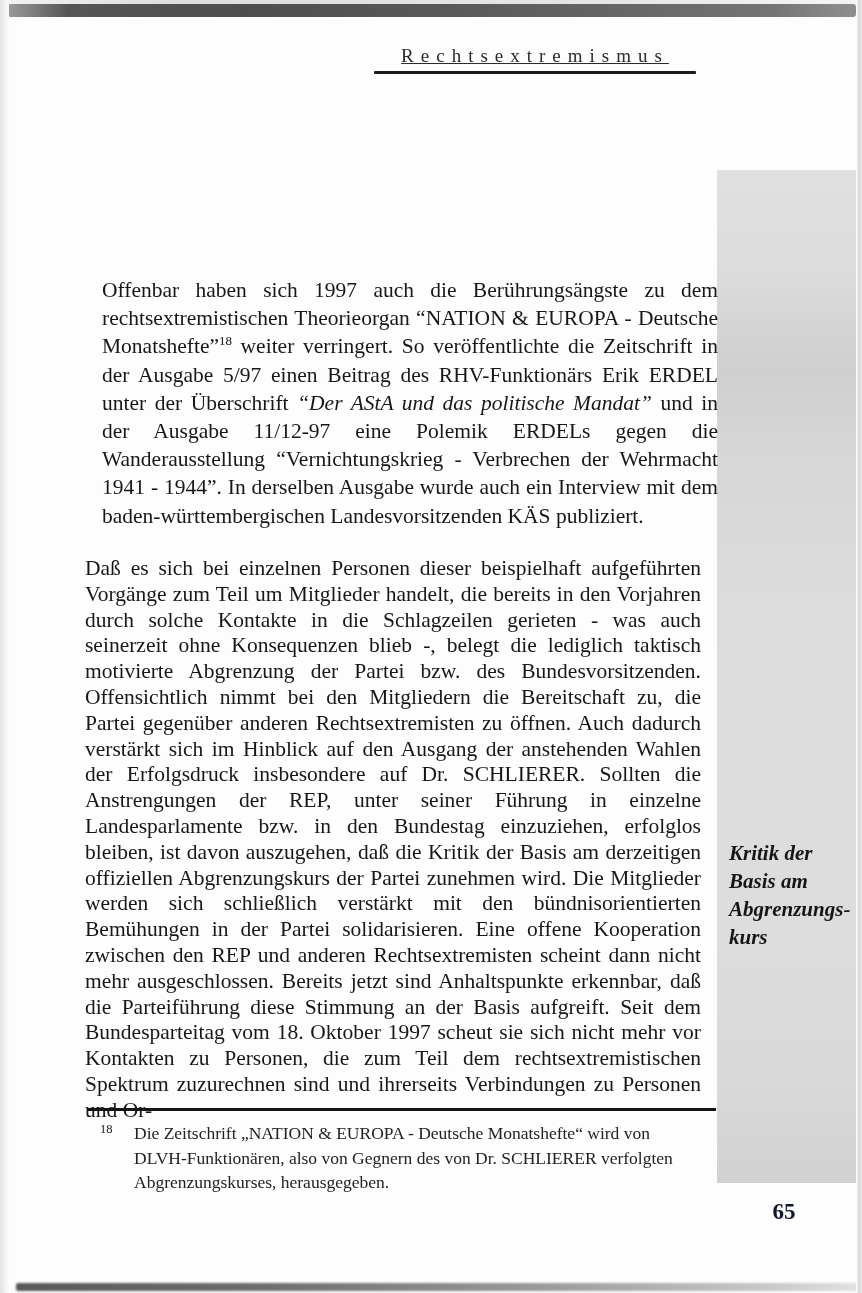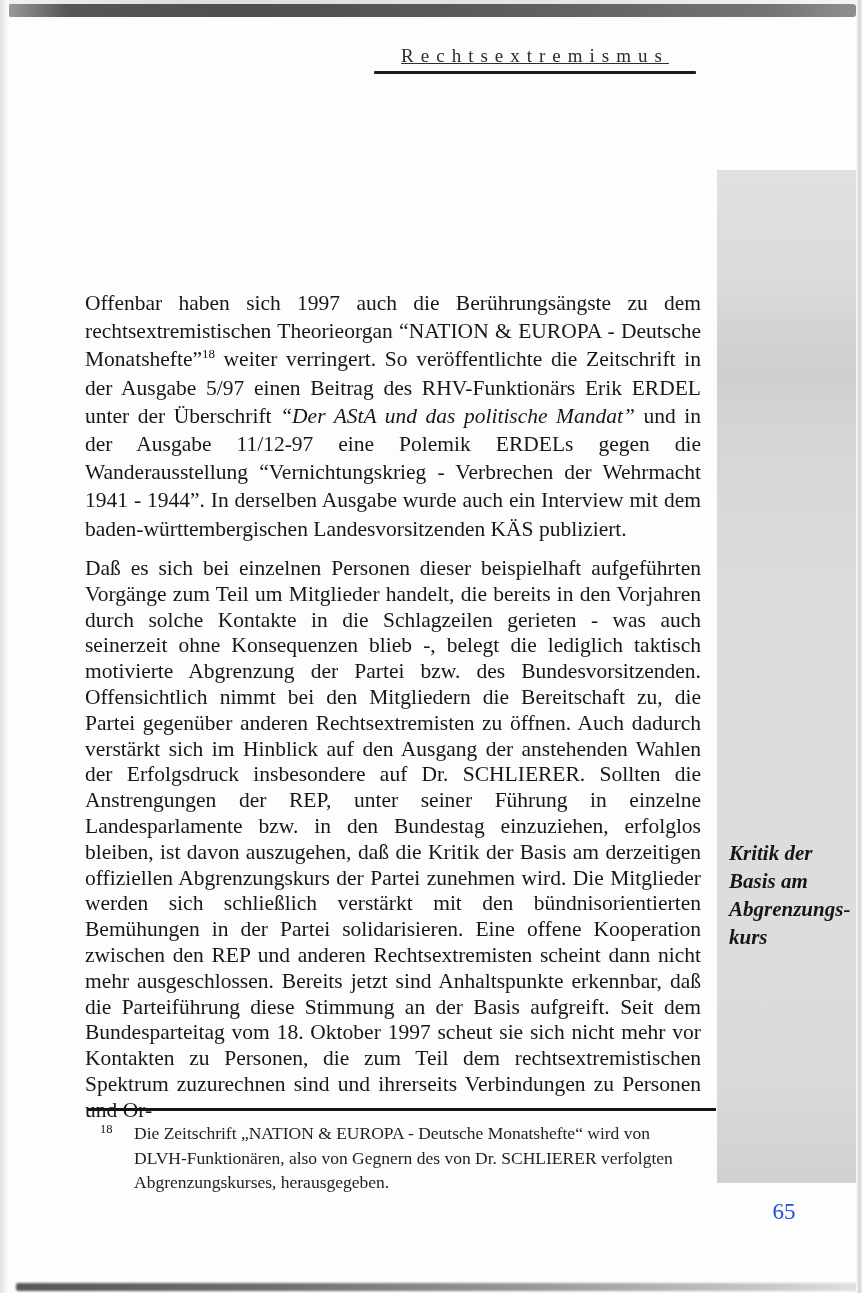--- a/index.html
+++ b/index.html
@@ -30,42 +30,42 @@
   .header-title { position:absolute; left:372px; top:45px; width:326px;
     text-align:center; font-size:19px; letter-spacing:7px;
     color:#2b2b2b; white-space:nowrap;text-decoration:underline; }
   .header-rule { position:absolute; left:374px; top:71px; width:322px; height:3px;
     background:#1b1b1b; border-radius:1px; }
 
   
   .para { position:absolute; left:85px; width:616px;
     text-align:justify; color:#171717; font-size:21.5px; margin:0; }
   .p1 { top:161px; line-height:28.8px; }
-  .p2 { top:289px; line-height:28.2px; }
+  .p2 { top:276px; line-height:28.2px;margin-left:17px; }
   .p3 { top:556px; line-height:25.8px; }
   .it { font-style:italic; }
   .supref { font-size:0.6em; vertical-align:super; line-height:0; }
 
   
   .fn-rule { position:absolute; left:88px; top:1108px; width:628px; height:3px;
     background:#141414; }
   .footnote { position:absolute; left:100px; top:1121px; width:606px;
     display:flex; color:#222; }
   .fn-num { flex:none; width:34px; font-size:12.5px; padding-top:1px; }
   .fn-text { flex:1; font-size:17.5px; line-height:24.5px; text-align:left; }
 
   
   .margin-strip { position:absolute; left:717px; top:170px; width:140px; height:1013px;
     background:linear-gradient(180deg,#e0e0e0 0%,#dcdcdc 10%,#d3d3d3 16%,#cfcfcf 20%,#d6d6d6 27%,#dcdcdc 42%,#dddddd 74%,#d9d9d9 90%,#d1d1d1 100%); }
   .margin-note { position:absolute; left:729px; top:839px; width:124px;
     font-weight:bold; font-style:italic; font-size:21px; line-height:28px;
     color:#161616; }
 
   .page-number { position:absolute; left:762px; top:1199px; width:44px;
-    text-align:center; font-size:23px; color:#1d4ed8; }
+    text-align:center; font-size:23px; color:#0f172a;font-weight:bold; }
 </style>
 </head>
 <body>
 
 <div class="scan-page">
 
   <div class="top-edge-line"></div>
   <div class="scan-bar-top"></div>
 
   <div class="header-title">Rechtsextremismus</div>

